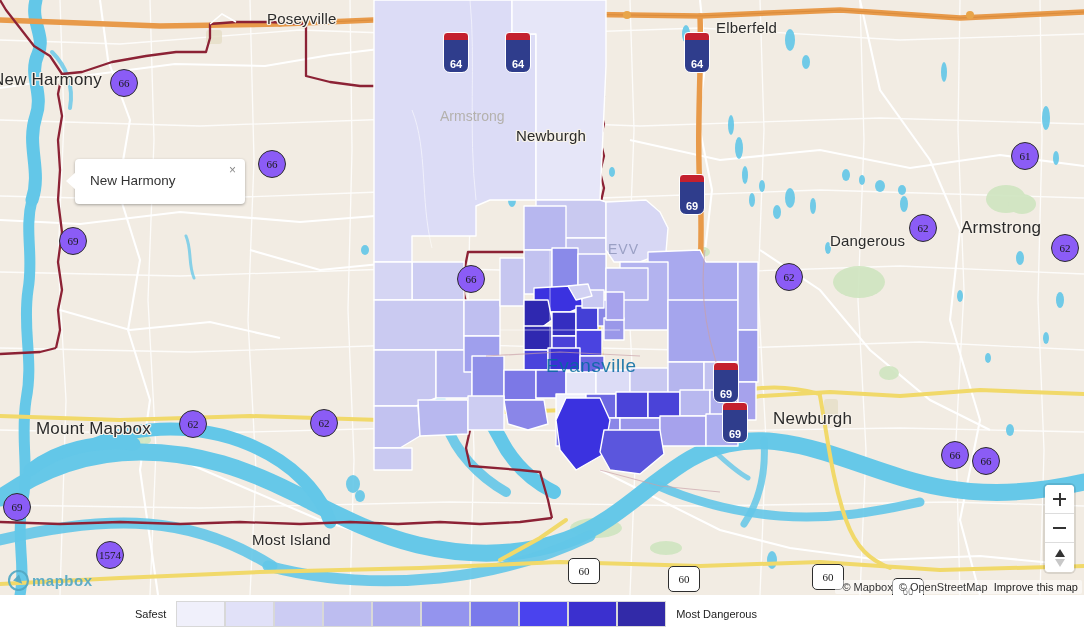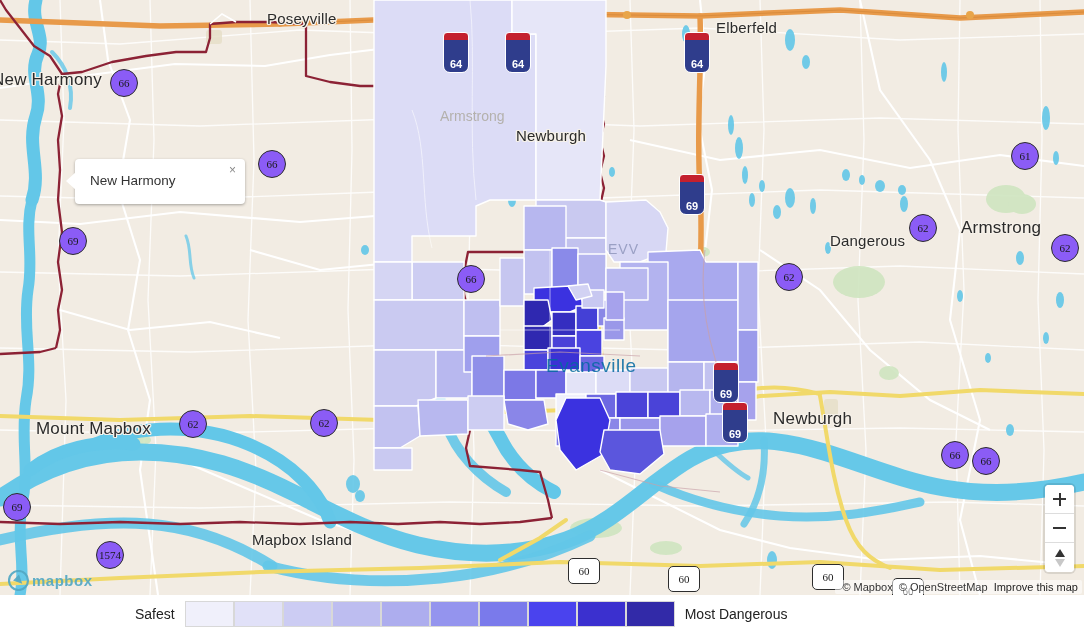--- a/index.html
+++ b/index.html
@@ -65,21 +65,21 @@
   #attrib{position:absolute;right:2px;bottom:1px;font-size:11px;color:#333;
           font-family:"Liberation Sans",sans-serif;background:rgba(255,255,255,.55);
           padding:1px 4px;border-radius:2px;white-space:nowrap;}
   #attrib span{margin-left:3px;text-align:right;}
   #attrib .imp{color:#222;}
 
   
   #legend{position:absolute;left:0;top:595px;width:1084px;height:37px;background:#fff;
           display:flex;align-items:center;}
   #legend .lwrap{display:flex;align-items:center;margin-left:135px;}
-  #legend .ltext{font-size:14px;color:#222;font-family:"Liberation Sans",sans-serif;}
+  #legend .ltext{font-size:11px;color:#222;font-family:"Liberation Sans",sans-serif;}
   #legend .swatches{display:flex;margin:0 10px;}
   #legend .sw{width:49px;height:26px;border:1px solid #d8d8d8;box-sizing:border-box;}
 </style>
 </head>
 <body>
 
 <div id="app">
 
   <div id="map">
 
@@ -361,21 +361,21 @@
         <div class="lbl city" style="left: 716px; top: 19px;">Elberfeld</div>
         <div class="lbl city big" style="left: -8px; top: 70px;">New Harmony</div>
         <div class="lbl city" style="left: 516px; top: 127px;">Newburgh</div>
         <div class="lbl faint" style="left: 421px; top: 108px;">Armstrong</div>
         <div class="lbl city big" style="left: 961px; top: 218px;">Armstrong</div>
         <div class="lbl city" style="left: 830px; top: 232px;">Dangerous</div>
         <div class="lbl airport" style="left: 608px; top: 241px;">EVV</div>
         <div class="lbl evv-city" style="left: 546px; top: 355px;">Evansville</div>
         <div class="lbl city big" style="left: 773px; top: 409px;">Newburgh</div>
         <div class="lbl city big" style="left: 36px; top: 419px;">Mount Mapbox</div>
-        <div class="lbl city" style="left: 252px; top: 531px;">Mapbox Island</div>
+        <div class="lbl city" style="left: 252px; top: 531px;">Most Island</div>
       </div>
 
     <div id="shield-layer">
         <div class="shield circ" style="left: 110px; top: 69px;">66</div>
         <div class="shield circ" style="left: 258px; top: 150px;">66</div>
         <div class="shield circ" style="left: 59px; top: 227px;">69</div>
         <div class="shield circ" style="left: 457px; top: 265px;">66</div>
         <div class="shield circ" style="left: 179px; top: 410px;">62</div>
         <div class="shield circ" style="left: 310px; top: 409px;">62</div>
         <div class="shield circ" style="left: 3px; top: 493px;">69</div>

